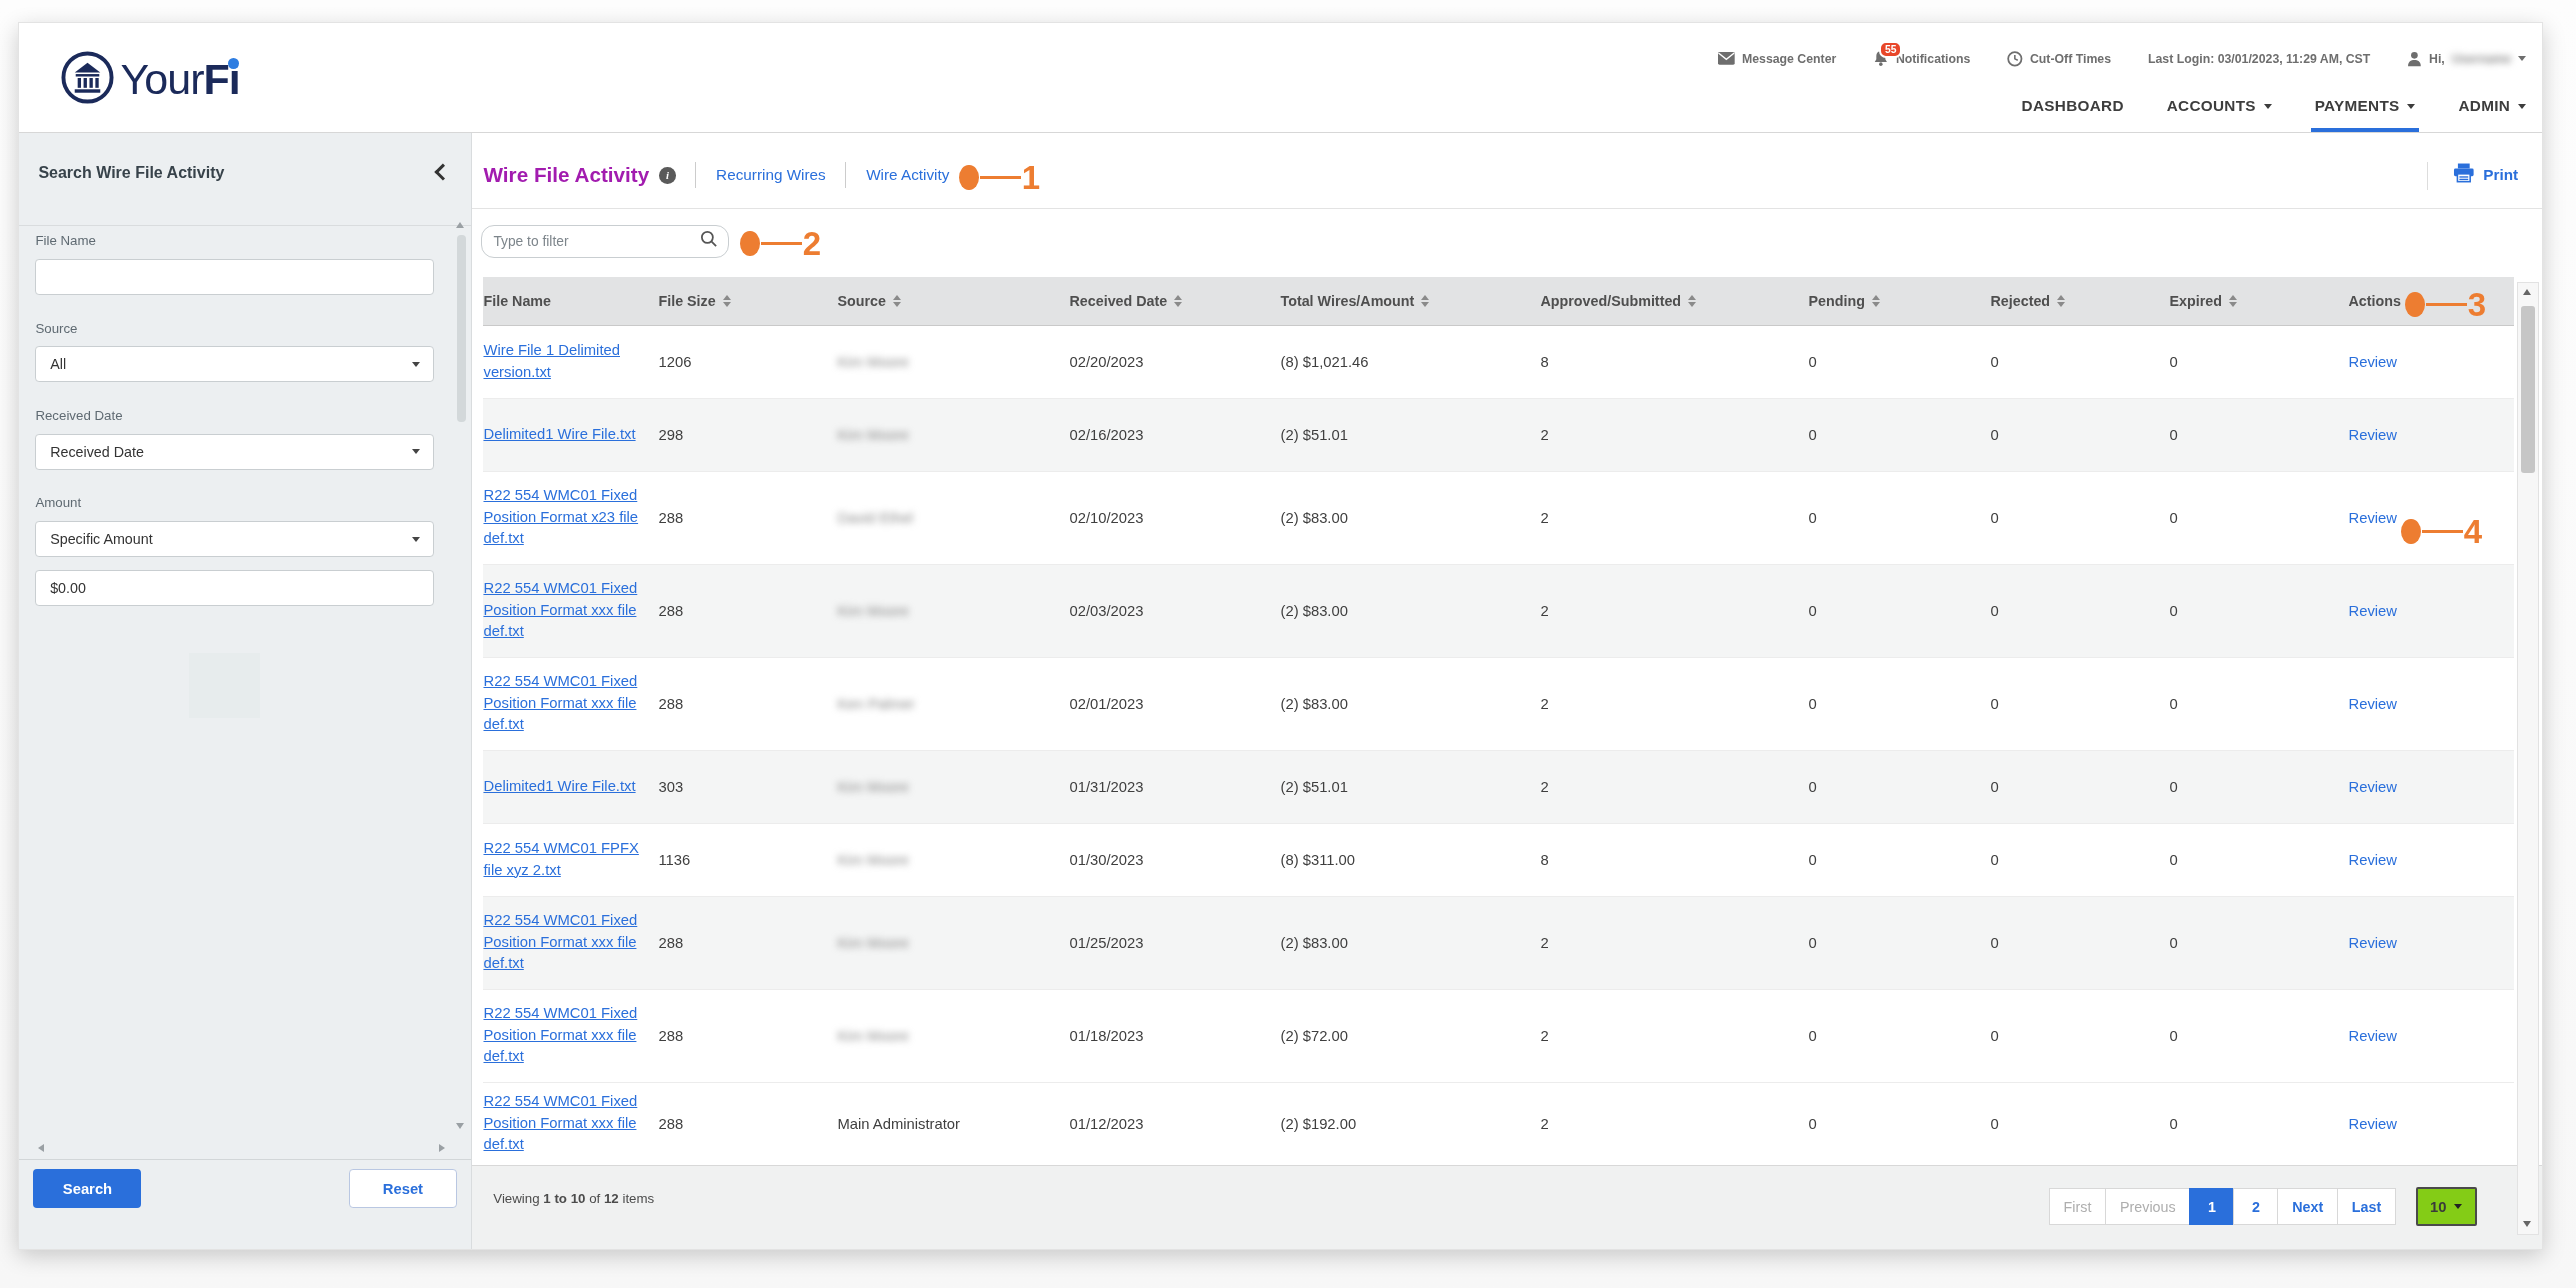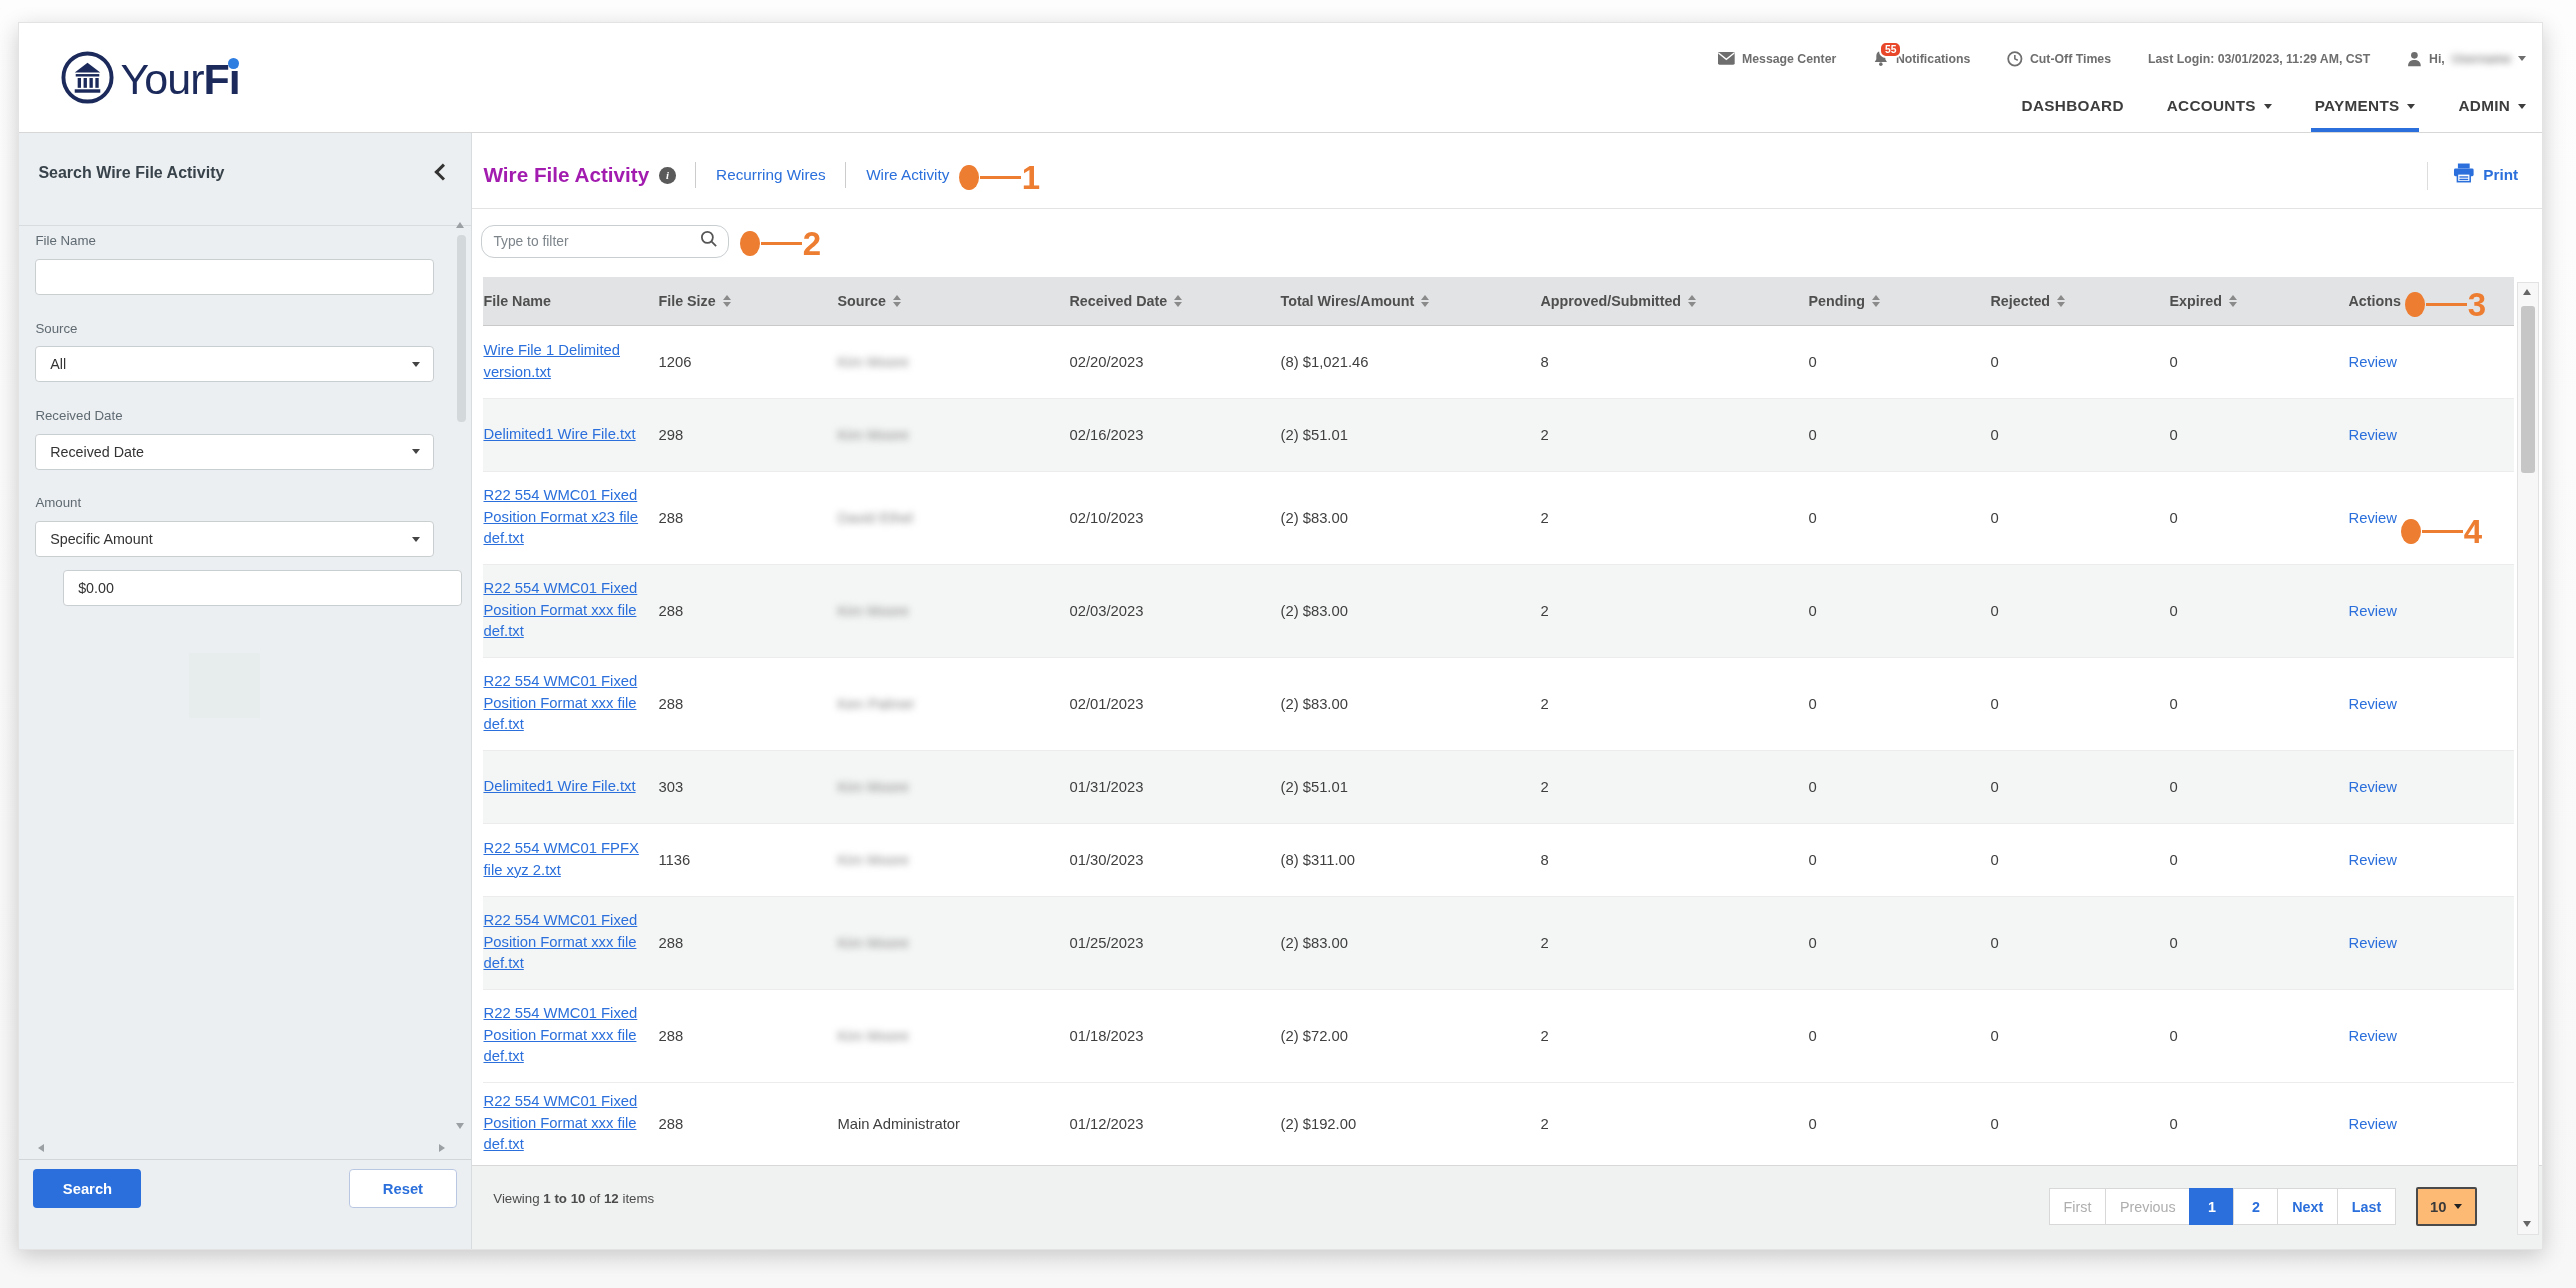--- a/index.html
+++ b/index.html
@@ -81,21 +81,21 @@
   .review-link { color:#2a6fdb; cursor:pointer; }
   .src { display:inline-block; }
 
   .tfoot { position:absolute; left:0; right:0; bottom:0; height:84px; background:#f0f1f1; border-top:1px solid #d8d8d8; }
   .viewing { position:absolute; left:21.6px; top:25.6px; font-size:13.3px; color:#4c4c4c; }
   .viewing b { font-weight:700; }
   .pagination { position:absolute; right:65px; top:21.6px; display:flex; align-items:center; }
   .pg { height:37px; min-width:45px; padding:0 13.8px; background:#fff; border:1px solid #d8d8d8; margin-left:-1px; display:flex; align-items:center; justify-content:center; font-size:14.3px; color:#2a6fdb; font-weight:700; cursor:pointer; }
   .pg.disabled { color:#aeaeae; font-weight:400; }
   .pg.active { background:#2a6fdb; color:#fff; border-color:#2a6fdb; }
-  .page-size { height:39px; width:61px; margin-left:19.7px; border:2px solid #4a4a4a; border-radius:2px; background:#fdba74; display:flex; align-items:center; justify-content:center; gap:7.9px; font-size:14.8px; font-weight:700; color:#3a3a3a; cursor:pointer; }
+  .page-size { height:39px; width:61px; margin-left:19.7px; border:2px solid #4a4a4a; border-radius:2px; background:#84cc16; display:flex; align-items:center; justify-content:center; gap:7.9px; font-size:14.8px; font-weight:700; color:#3a3a3a; cursor:pointer; }
   .page-size .caret-down { border-top-color:#222; }
 
   .vscroll { position:absolute; top:149px; bottom:13.8px; right:3px; width:21.6px; background:#f7f7f7; border:1px solid #e2e2e2; }
   .vscroll .up { position:absolute; top:6.9px; left:4.9px; width:0; height:0; border-left:4.9px solid transparent; border-right:4.9px solid transparent; border-bottom:6.9px solid #666; }
   .vscroll .dn { position:absolute; bottom:6.9px; left:4.9px; width:0; height:0; border-left:4.9px solid transparent; border-right:4.9px solid transparent; border-top:6.9px solid #666; }
   .vscroll .thumb { position:absolute; top:23.6px; left:3px; width:13.8px; height:167px; background:#c6c6c6; border-radius:3px; }
 
   
   .marker { position:absolute; display:flex; align-items:center; z-index:50; }
   .marker .dot { width:19.7px; height:25.6px; border-radius:50%; background:#ED7D31; }
@@ -205,21 +205,21 @@
           <div class="sb-label">Received Date</div>
           <div class="sb-select">
               <span>Received Date</span>
               <span class="caret-down"></span>
             </div>
           <div class="sb-label">Amount</div>
           <div class="sb-select">
               <span>Specific Amount</span>
               <span class="caret-down"></span>
             </div>
-          <input class="sb-input" style="margin-top: 12.8px; margin-left: 28px;" value="$0.00">
+          <input class="sb-input" style="margin-top: 12.8px;" value="$0.00">
         </div>
         <div class="sb-ghost"></div>
         <div class="sb-vscroll-up"></div>
         <div class="sb-vthumb"></div>
         <div class="sb-vscroll-down"></div>
         <div class="sb-hscroll">
             <span class="left"></span>
             <span class="right"></span>
           </div>
         <div class="sb-buttons">

